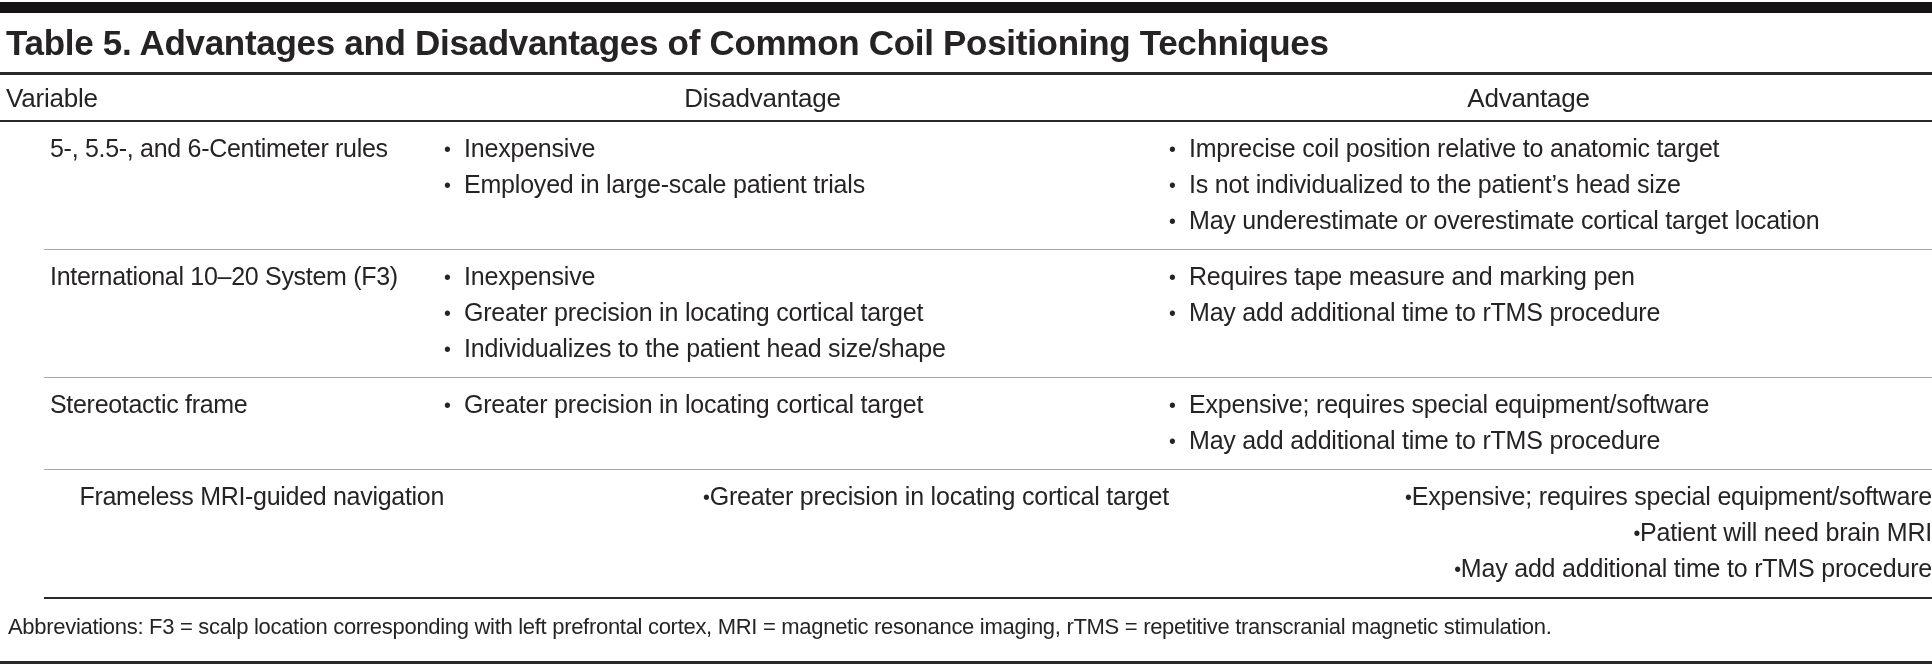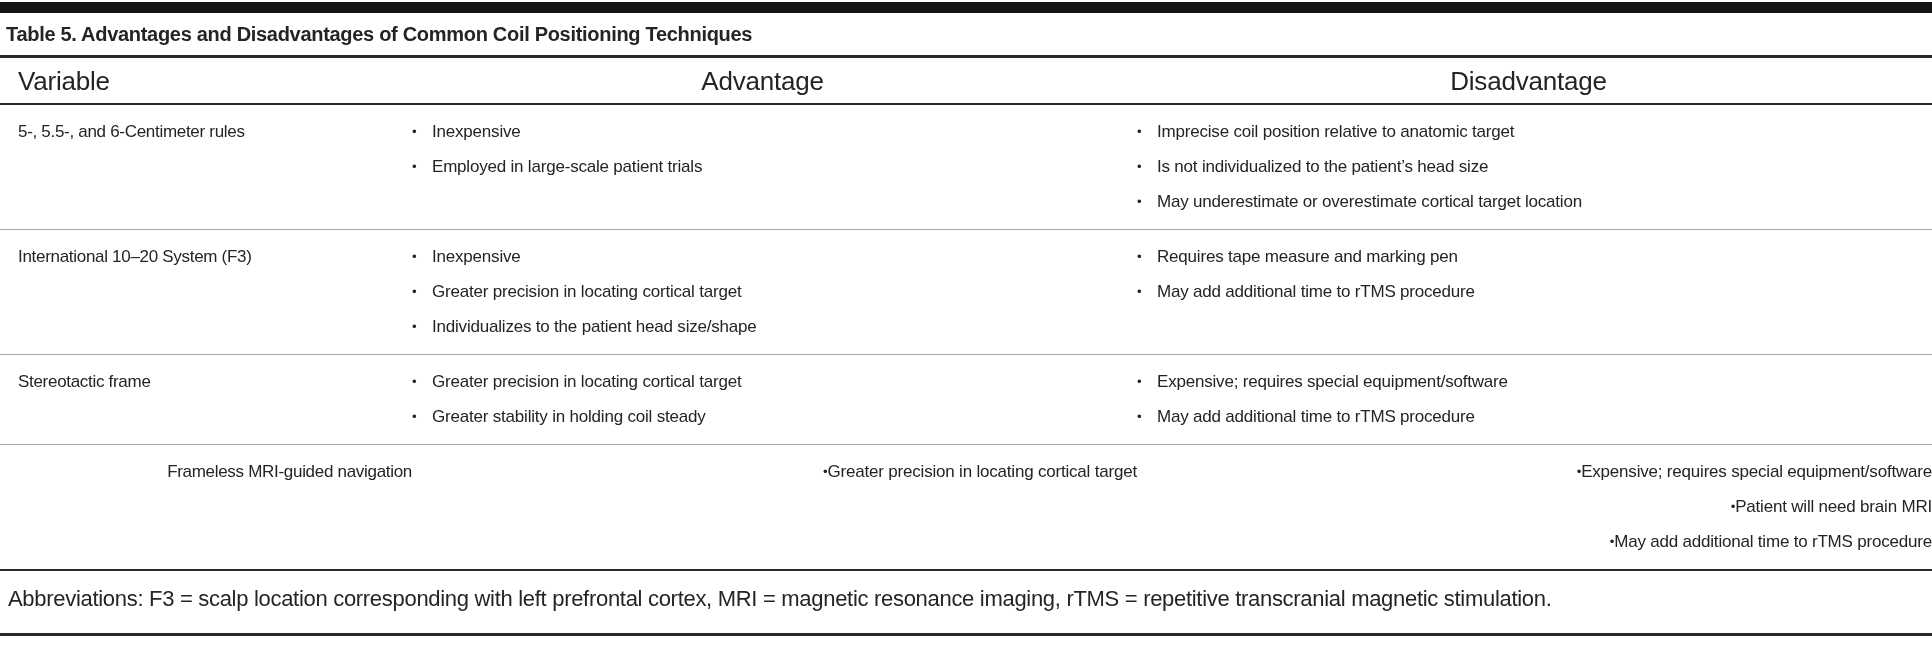--- a/index.html
+++ b/index.html
@@ -9,45 +9,46 @@
     color: #262324;
     font-family: "Liberation Sans", sans-serif;
     overflow: hidden;
     letter-spacing: -0.2px;
   }
   .page { padding-top: 2px; }
 
   .top-rule { height: 11px; background: #161314; }
 
   .title {
-    font-size: 20px;
+    font-size: 35px;
     font-weight: bold;
     padding: 10px 6px 9px 6px;
     border-bottom: 3px solid #2b2829;
     letter-spacing: -0.3px;
   }
 
   .grid-row {
     display: grid;
     grid-template-columns: 400px 725px 1fr;
   }
 
   .header-row {
     font-size: 26px;
     padding: 8px 0 6px 0;
     border-bottom: 2.5px solid #2b2829;
   }
   .header-cell { text-align: center; }
-  .header-cell.first { text-align: left; padding-left: 18px; }
+  .header-cell.first { text-align: left; padding-left: 6px; }
 
   .data-row {
-    padding: 9px 0 10px 12px;
+    padding: 9px 0 10px 0;
     border-bottom: 1.5px solid #a6a6a6;
-    font-size: 17px;
+    font-size: 25px;
     line-height: 35px;
+    margin-left: 44px;
   }
   .data-row.last { border-bottom: 2.5px solid #2b2829; text-align: right; }
 
   .cell.variable {
     padding-left: 6px;
     white-space: nowrap;
     letter-spacing: -0.3px;
   }
   .bullet {
     padding-left: 20px;
@@ -75,22 +76,22 @@
 <body>
 
 <div class="page">
 
   <div class="top-rule"></div>
 
   <div class="title">Table 5. Advantages and Disadvantages of Common Coil Positioning Techniques</div>
 
   <div class="grid-row header-row">
     <div class="header-cell first">Variable</div>
+    <div class="header-cell">Disadvantage</div>
     <div class="header-cell">Advantage</div>
-    <div class="header-cell">Disadvantage</div>
   </div>
 
   <div class="grid-row data-row">
     <div class="cell variable">5-, 5.5-, and 6-Centimeter rules</div>
     <div class="cell list">
       <div class="bullet">Inexpensive</div>
       <div class="bullet">Employed in large-scale patient trials</div>
     </div>
     <div class="cell list">
       <div class="bullet">Imprecise coil position relative to anatomic target</div>
@@ -109,21 +110,20 @@
     <div class="cell list">
       <div class="bullet">Requires tape measure and marking pen</div>
       <div class="bullet">May add additional time to rTMS procedure</div>
     </div>
   </div>
 
   <div class="grid-row data-row">
     <div class="cell variable">Stereotactic frame</div>
     <div class="cell list">
       <div class="bullet">Greater precision in locating cortical target</div>
-      <div class="bullet">Greater stability in holding coil steady</div>
     </div>
     <div class="cell list">
       <div class="bullet">Expensive; requires special equipment/software</div>
       <div class="bullet">May add additional time to rTMS procedure</div>
     </div>
   </div>
 
   <div class="grid-row data-row last">
     <div class="cell variable">Frameless MRI-guided navigation</div>
     <div class="cell list">

